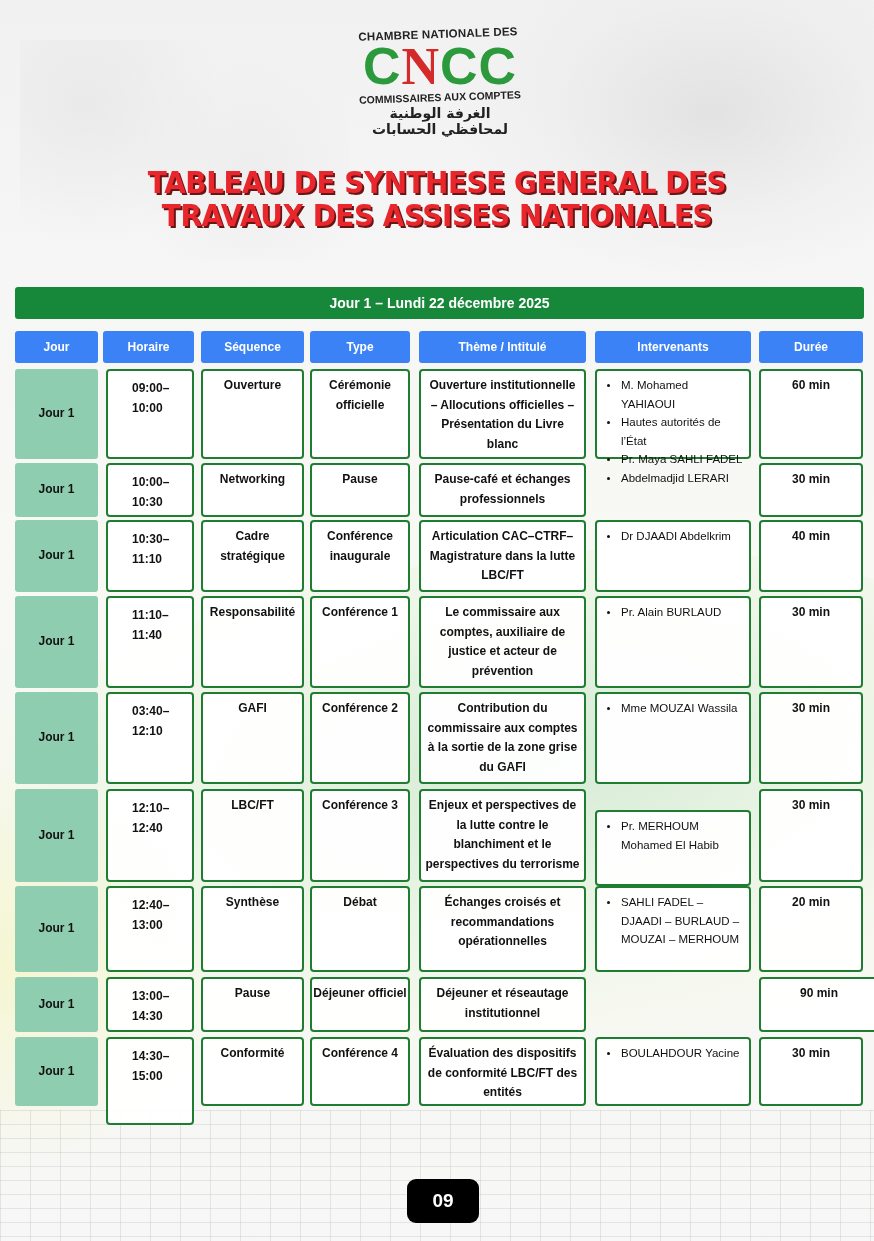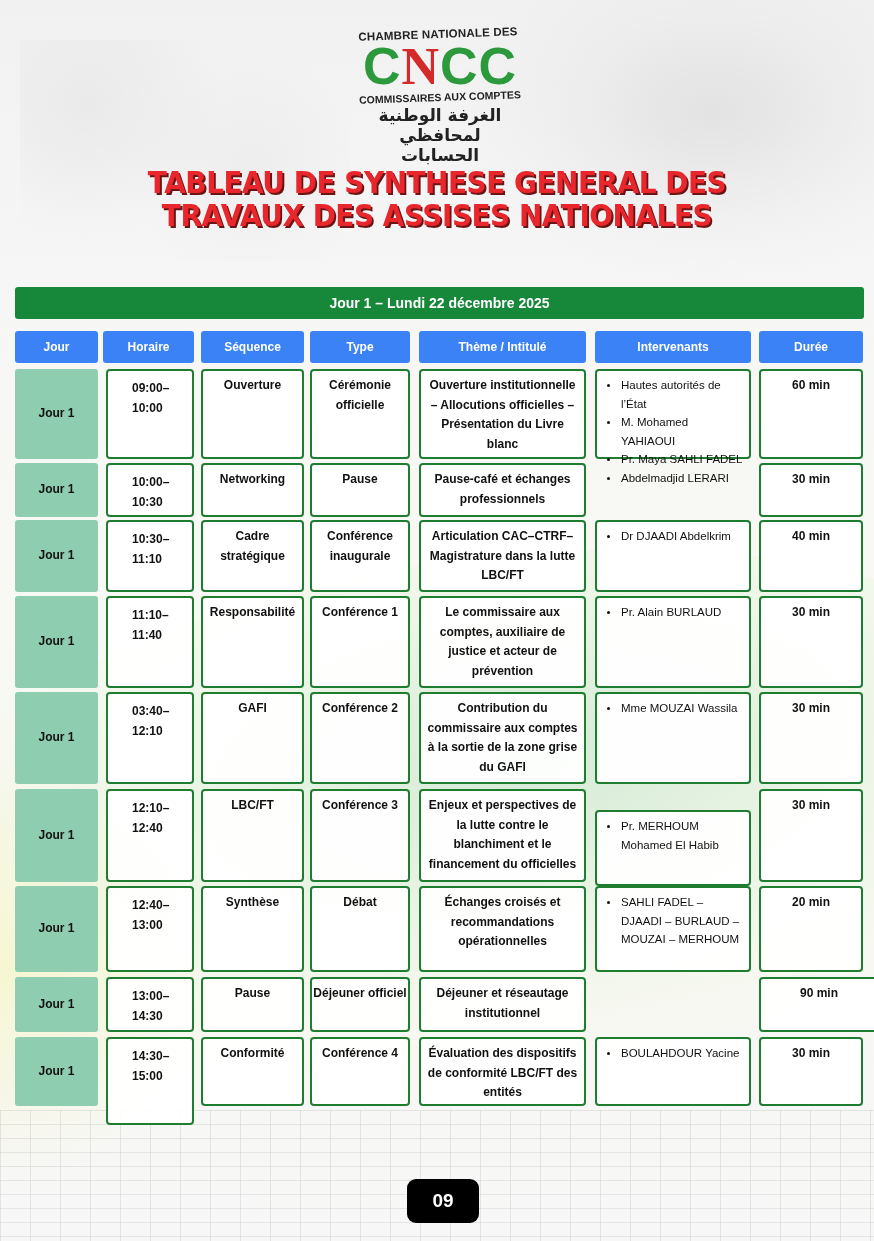--- a/index.html
+++ b/index.html
@@ -51,21 +51,21 @@
     font-size: 52px; font-weight: bold; letter-spacing: 1px; line-height: 52px;
   }
   .logo-main .g { color: #2c9a3c; }
   .logo-main .r { color: #d42a2a; font-family: "Liberation Serif", serif; }
   .logo-bottom {
     position: absolute; left: 8px; top: 63px; width: 184px;
     font-size: 10.5px; font-weight: bold; color: #222; transform: rotate(-2deg);
   }
   .logo-arabic {
     position: absolute; left: 20px; top: 77px; width: 160px;
-    font-size: 17px; font-weight: bold; color: #222; direction: rtl; font-family: "DejaVu Sans", sans-serif;
+    font-size: 14px; font-weight: bold; color: #222; direction: rtl; font-family: "DejaVu Sans", sans-serif;
   }
 
   
   .title {
     position: absolute; left: 100px; top: 166px; width: 674px;
     text-align: center; color: #e8262b; font-weight: bold;
     font-size: 30px; line-height: 33px; letter-spacing: -0.5px;
     font-family: "DejaVu Sans", sans-serif;
     text-shadow: 2px 2px 0 #6a1515;
     transform: scaleX(0.93);
@@ -159,22 +159,22 @@
 <div class="cell jour" style="left: 15px; width: 83px; top: 369px; height: 90px;">Jour 1</div>
     <div class="cell horaire" style="left: 106px; width: 88px; top: 369px; height: 90px;">
       <div>09:00–</div>
       <div>10:00</div>
     </div>
     <div class="cell sequence" style="left: 201px; width: 103px; top: 369px; height: 90px;">Ouverture</div>
     <div class="cell type" style="left: 310px; width: 100px; top: 369px; height: 90px;">Cérémonie officielle</div>
     <div class="cell theme" style="left: 419px; width: 167px; top: 369px; height: 90px;">Ouverture institutionnelle – Allocutions officielles – Présentation du Livre blanc</div>
     <div class="cell speakers" style="left: 595px; width: 156px; top: 369px; height: 90px;">
       <ul>
+        <li>M. Mohamed YAHIAOUI</li>
         <li>Hautes autorités de l’État</li>
-        <li>M. Mohamed YAHIAOUI</li>
         <li>Pr. Maya SAHLI FADEL</li>
         <li>Abdelmadjid LERARI</li>
       </ul>
     </div>
     <div class="cell duree" style="left: 759px; width: 104px; top: 369px; height: 90px;">60 min</div>
     <div class="cell jour" style="left: 15px; width: 83px; top: 463px; height: 54px;">Jour 1</div>
     <div class="cell horaire" style="left: 106px; width: 88px; top: 463px; height: 54px;">
       <div>10:00–</div>
       <div>10:30</div>
     </div>
@@ -224,21 +224,21 @@
       </ul>
     </div>
     <div class="cell duree" style="left: 759px; width: 104px; top: 692px; height: 92px;">30 min</div>
     <div class="cell jour" style="left: 15px; width: 83px; top: 789px; height: 93px;">Jour 1</div>
     <div class="cell horaire" style="left: 106px; width: 88px; top: 789px; height: 93px;">
       <div>12:10–</div>
       <div>12:40</div>
     </div>
     <div class="cell sequence" style="left: 201px; width: 103px; top: 789px; height: 93px;">LBC/FT</div>
     <div class="cell type" style="left: 310px; width: 100px; top: 789px; height: 93px;">Conférence 3</div>
-    <div class="cell theme" style="left: 419px; width: 167px; top: 789px; height: 93px;">Enjeux et perspectives de la lutte contre le blanchiment et le financement du officielles</div>
+    <div class="cell theme" style="left: 419px; width: 167px; top: 789px; height: 93px;">Enjeux et perspectives de la lutte contre le blanchiment et le perspectives du terrorisme</div>
     <div class="cell speakers" style="left: 595px; width: 156px; top: 789px; height: 76px; margin-top: 21px;">
       <ul>
         <li>Pr. MERHOUM Mohamed El Habib</li>
       </ul>
     </div>
     <div class="cell duree" style="left: 759px; width: 104px; top: 789px; height: 93px;">30 min</div>
     <div class="cell jour" style="left: 15px; width: 83px; top: 886px; height: 86px;">Jour 1</div>
     <div class="cell horaire" style="left: 106px; width: 88px; top: 886px; height: 86px;">
       <div>12:40–</div>
       <div>13:00</div>

